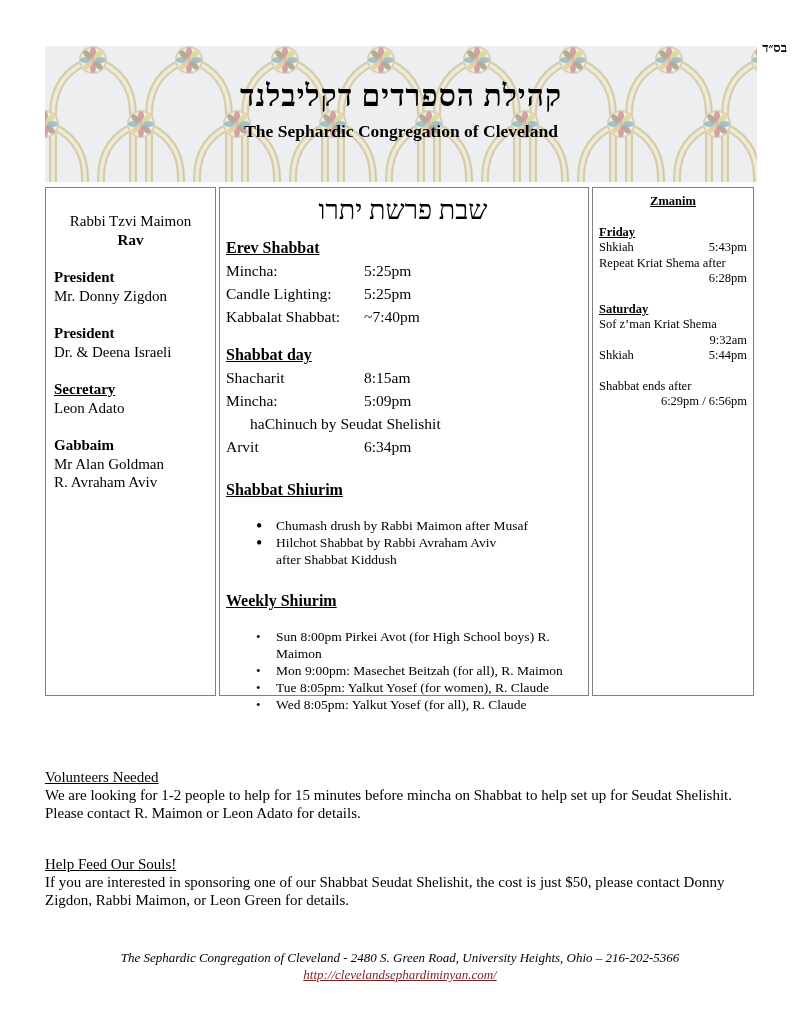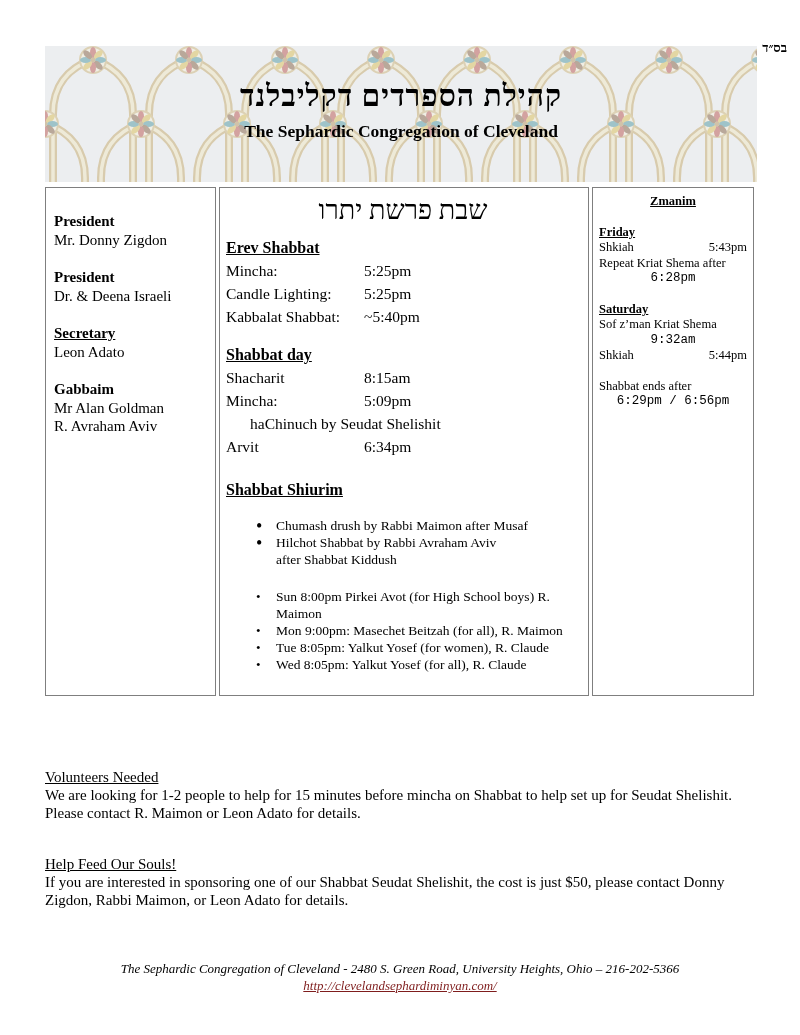--- a/index.html
+++ b/index.html
@@ -36,28 +36,28 @@
   .note{padding-left:24px;font-size:15.5px;line-height:23px;}
   .bullets{margin-top:17px;}
   .bitem{position:relative;padding-left:50px;font-size:13.5px;line-height:16.8px;white-space:pre-wrap;}
   .bitem::before{content:"\2022";position:absolute;left:30px;top:0;}
   .sh .bitem::before{font-size:18px;line-height:16px;}
   .wk .bitem::before{font-size:13px;}
   
   .z-h{text-align:center;font-weight:bold;text-decoration:underline;margin-bottom:15px;}
   .zday{font-weight:bold;text-decoration:underline;}
   .zrow{display:flex;justify-content:space-between;}
-  .zright{text-align:center;font-family:Liberation Mono, monospace;}
+  .zright{text-align:right;}
   .zgap{height:15px;}
   
   .notices{position:absolute;left:45px;top:735px;width:707px;font-size:15px;line-height:18px;}
   .notice-h{font-weight:normal;text-decoration:underline;margin-top:33px;}
   .notice-block{margin-bottom:18px;}
   
-  .footer{position:absolute;left:0;right:0;top:949px;text-align:center;font-style:italic;font-size:13px;line-height:17px;margin-top:11px;}
+  .footer{position:absolute;left:0;right:0;top:949px;text-align:center;font-style:italic;font-size:13px;line-height:17px;}
   .footer a{color:#7f1d1d;text-decoration:underline;cursor:pointer;}
 </style>
 </head>
 <body>
 
 <div class="page">
 
   <div class="bsd">בס״ד</div>
 
   <header class="band">
@@ -96,20 +96,24 @@
     </svg>
     <div class="band-text">
       <div class="hebrew-title">קהילת הספרדים דקליבלנד</div>
       <div class="english-title">The Sephardic Congregation of Cleveland</div>
     </div>
   </header>
 
   <main class="columns">
 
     <section class="box box-left">
+      <div class="lead-center">
+        <div>Rabbi Tzvi Maimon</div>
+        <div class="bold">Rav</div>
+      </div>
       <div class="role">
         <div class="role-title">President</div>
         <div>Mr. Donny Zigdon</div>
       </div>
       <div class="role">
         <div class="role-title">President</div>
         <div>Dr. &amp; Deena Israeli</div>
       </div>
       <div class="role">
         <div class="role-title u">Secretary</div>
@@ -130,21 +134,21 @@
         <div class="srow">
           <span class="lbl">Mincha:</span>
           <span>5:25pm</span>
         </div>
         <div class="srow">
           <span class="lbl">Candle Lighting:</span>
           <span>5:25pm</span>
         </div>
         <div class="srow">
           <span class="lbl">Kabbalat Shabbat:</span>
-          <span>~5:40pm</span>
+          <span>~7:40pm</span>
         </div>
       </div>
 
       <div class="sec">
         <div class="sec-h">Shabbat day</div>
         <div class="srow">
           <span class="lbl">Shacharit</span>
           <span>8:15am</span>
         </div>
         <div class="srow">
@@ -161,20 +165,21 @@
       <div class="sec" style="margin-top:20px">
         <div class="sec-h">Shabbat Shiurim</div>
         <div class="bullets sh">
           <div class="bitem">Chumash drush by Rabbi Maimon after Musaf</div>
           <div class="bitem">Hilchot Shabbat by Rabbi Avraham Aviv
 after Shabbat Kiddush</div>
         </div>
       </div>
 
       <div class="sec" style="margin-top:21px">
+        <div class="sec-h">Weekly Shiurim</div>
         <div class="bullets wk">
           <div class="bitem">Sun 8:00pm Pirkei Avot (for High School boys) R. Maimon</div>
           <div class="bitem">Mon 9:00pm: Masechet Beitzah (for all), R. Maimon</div>
           <div class="bitem">Tue 8:05pm: Yalkut Yosef (for women), R. Claude</div>
           <div class="bitem">Wed 8:05pm: Yalkut Yosef (for all), R. Claude</div>
         </div>
       </div>
     </section>
 
     <section class="box box-right">
@@ -205,21 +210,21 @@
     </section>
   </main>
 
   <section class="notices">
     <div class="notice-block">
       <div class="notice-h">Volunteers Needed</div>
       <div>We are looking for 1-2 people to help for 15 minutes before mincha on Shabbat to help set up for Seudat Shelishit. Please contact R. Maimon or Leon Adato for details.</div>
     </div>
     <div class="notice-block">
       <div class="notice-h">Help Feed Our Souls!</div>
-      <div>If you are interested in sponsoring one of our Shabbat Seudat Shelishit, the cost is just $50, please contact Donny Zigdon, Rabbi Maimon, or Leon Adato for details.</div>
+      <div>If you are interested in sponsoring one of our Shabbat Seudat Shelishit, the cost is just $50, please contact Donny Zigdon, Rabbi Maimon, or Leon Green for details.</div>
     </div>
   </section>
 
   <footer class="footer">
     <div>The Sephardic Congregation of Cleveland - 2480 S. Green Road, University Heights, Ohio – 216-202-5366</div>
     <a href="#">http://clevelandsephardiminyan.com/</a>
   </footer>
 
 </div>
 

